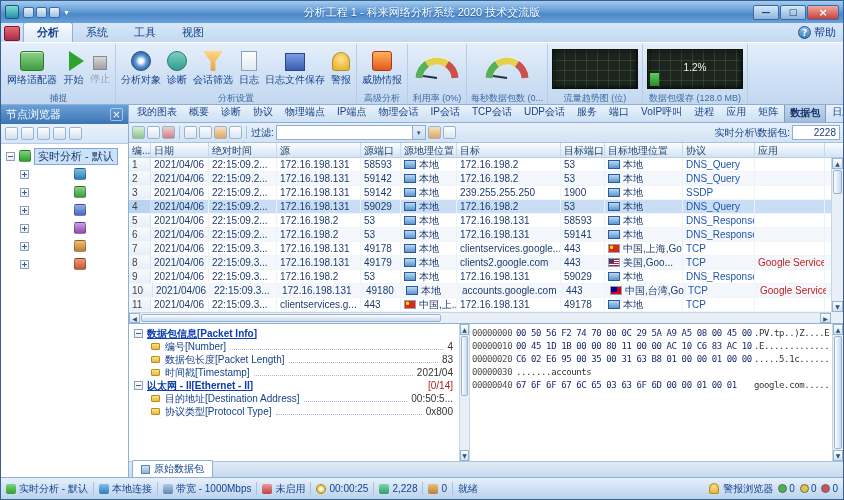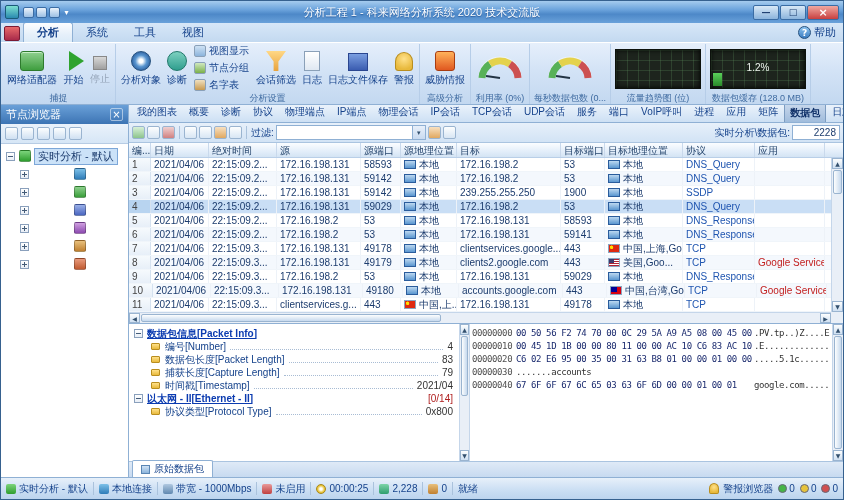--- a/index.html
+++ b/index.html
@@ -236,34 +236,20 @@
     <div class="rgroup">
       <div class="ritems">
         <div class="bbtn">
           <span class="bic ic-object"></span>
           <span class="blabel">分析对象</span>
         </div>
         <div class="bbtn">
           <span class="bic ic-diag"></span>
           <span class="blabel">诊断</span>
         </div>
-        <div class="sstack">
-          <div class="sbtn">
-            <span class="sicon ic-view"></span>
-            <span>视图显示</span>
-          </div>
-          <div class="sbtn">
-            <span class="sicon ic-nodegroup"></span>
-            <span>节点分组</span>
-          </div>
-          <div class="sbtn">
-            <span class="sicon ic-nametable"></span>
-            <span>名字表</span>
-          </div>
-        </div>
         <div class="bbtn">
           <span class="bic ic-filter"></span>
           <span class="blabel">会话筛选</span>
         </div>
         <div class="bbtn">
           <span class="bic ic-log"></span>
           <span class="blabel">日志</span>
         </div>
         <div class="bbtn">
           <span class="bic ic-logsave"></span>
@@ -617,35 +603,35 @@
               <span class="dval">4</span>
             </div>
             <div class="drow leaf">
               <span class="tag"></span>
               <span class="dlabel">数据包长度[Packet Length]</span>
               <span class="dlead"></span>
               <span class="dval">83</span>
             </div>
             <div class="drow leaf">
               <span class="tag"></span>
-              <span class="dlabel">捕获长度[Capture Length]</span>
-              <span class="dlead"></span>
-              <span class="dval">79</span>
-            </div>
-            <div class="drow leaf">
-              <span class="tag"></span>
               <span class="dlabel">时间戳[Timestamp]</span>
               <span class="dlead"></span>
               <span class="dval">2021/04</span>
             </div>
             <div class="drow section">
               <span class="exp minus"></span>
               <span class="dlabel">以太网 - II[Ethernet - II]</span>
               <span class="dspacer"></span>
               <span class="dval">[0/14]</span>
+            </div>
+            <div class="drow leaf">
+              <span class="tag"></span>
+              <span class="dlabel">目的地址[Destination Address]</span>
+              <span class="dlead"></span>
+              <span class="dval">00:50:5...</span>
             </div>
             <div class="drow leaf">
               <span class="tag"></span>
               <span class="dlabel">协议类型[Protocol Type]</span>
               <span class="dlead"></span>
               <span class="dval">0x800</span>
             </div>
           </div>
         <div class="dscroll">
           <span class="sarr">▲</span>

